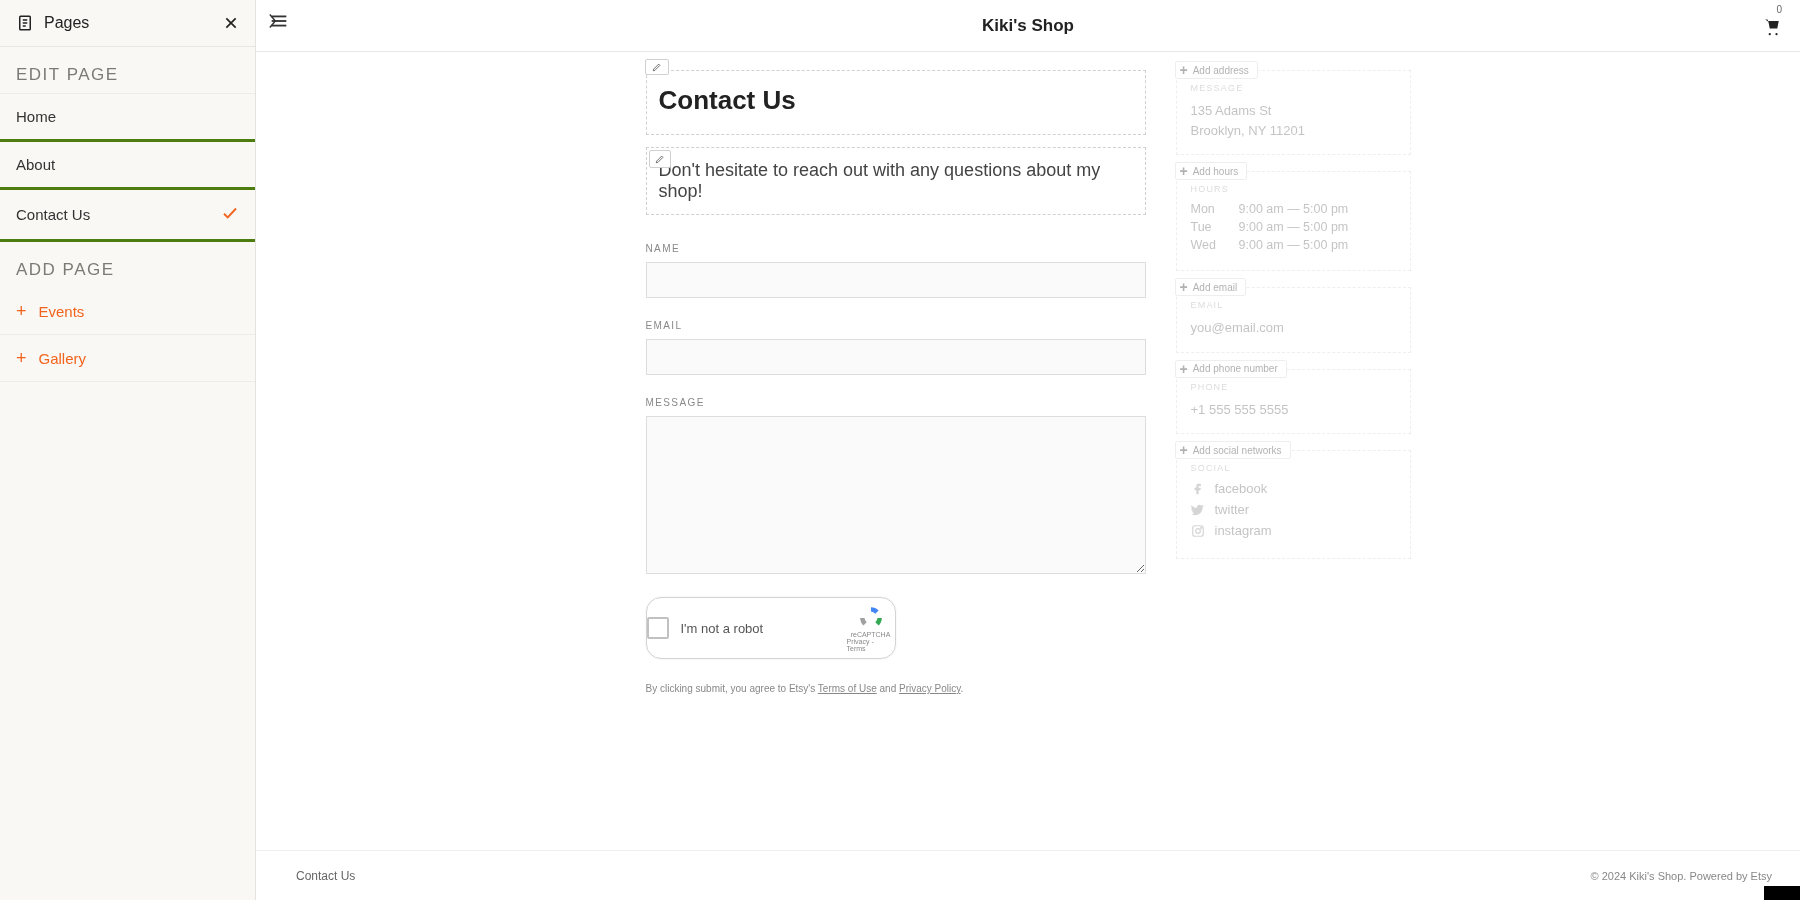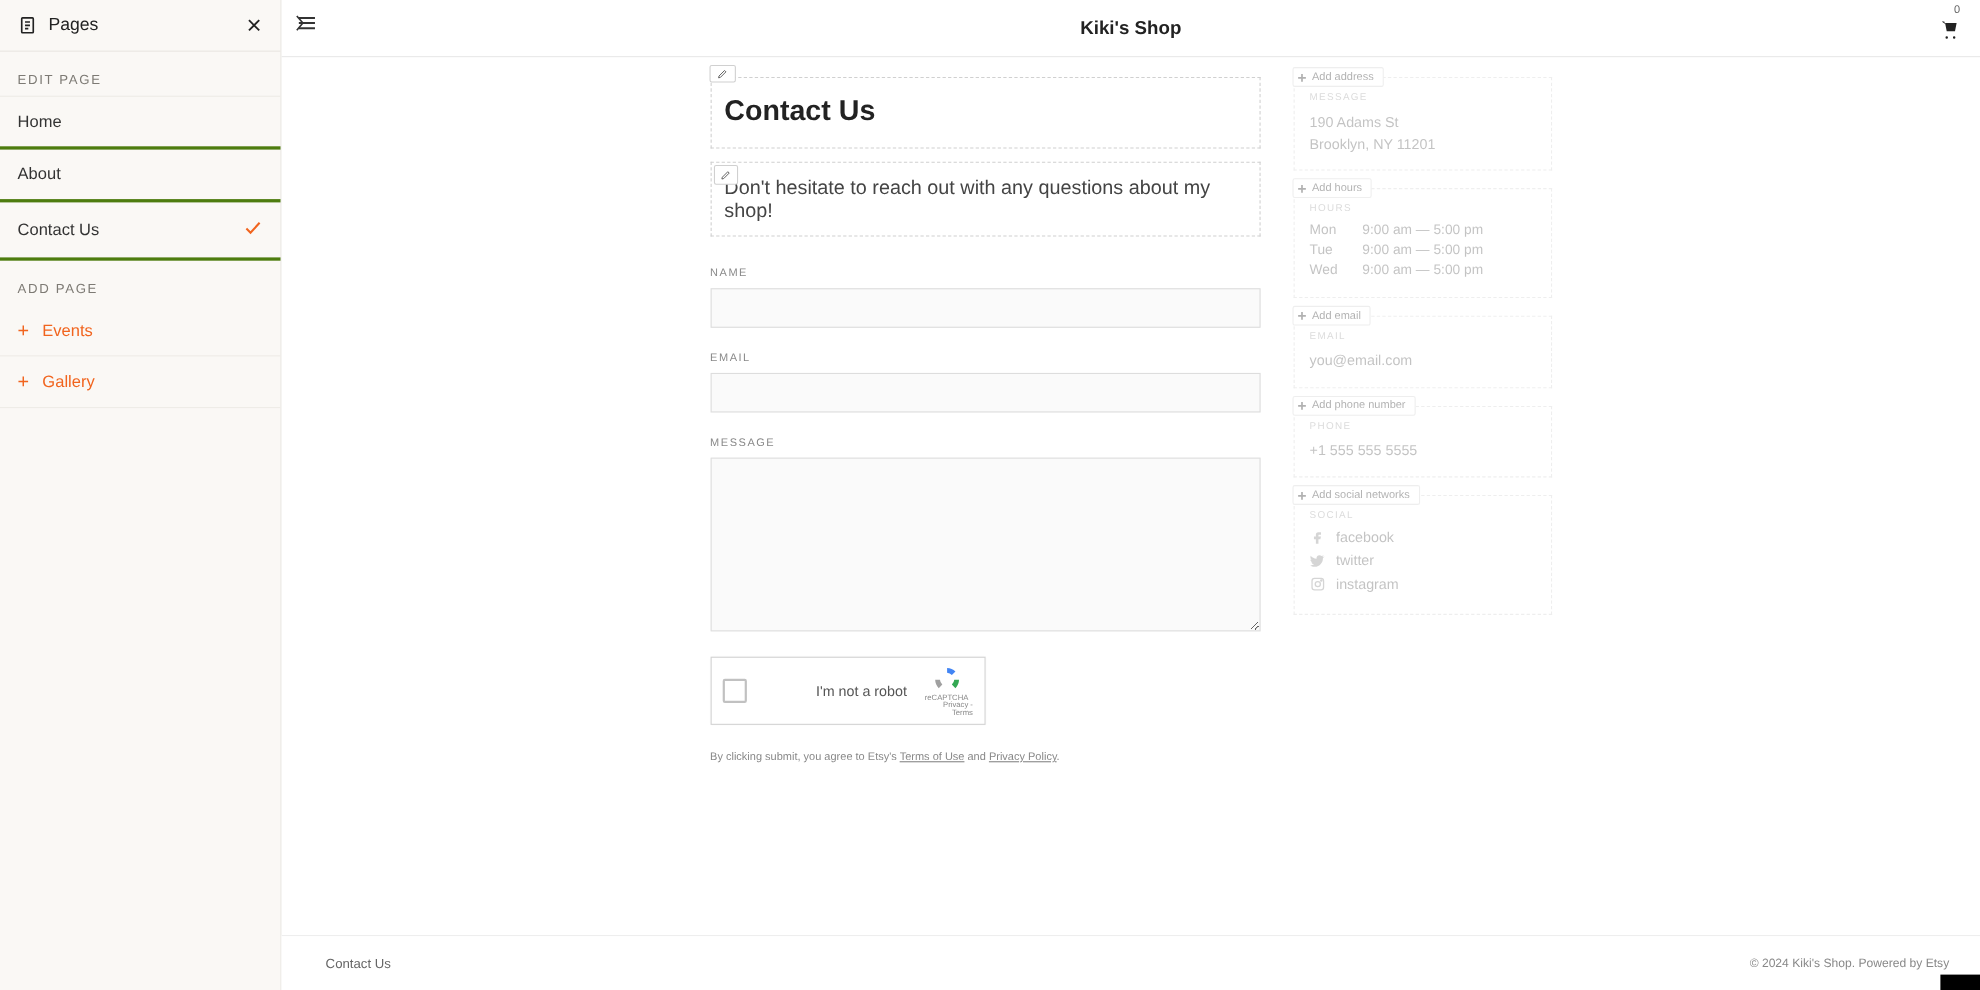--- a/index.html
+++ b/index.html
@@ -4,21 +4,21 @@
 <style>
 * { margin: 0; padding: 0; box-sizing: border-box; }
 body { font-family: -apple-system, BlinkMacSystemFont, "Helvetica Neue", Arial, sans-serif; font-size: 14px; color: #222; background: #fff; }
 .layout { display: flex; width: 1800px; height: 900px; overflow: hidden; }
 .sidebar { width: 256px; background: #faf8f5; border-right: 1px solid #e5e3df; display: flex; flex-direction: column; }
 .sidebar-header { display: flex; align-items: center; justify-content: space-between; padding: 14px 16px; border-bottom: 1px solid #e9e6e1; }
 .sidebar-header .left { display: flex; align-items: flex-end; gap: 10px; }
 .sidebar-header .title { font-size: 16px; font-weight: 400; color: #222; }
 .page-icon svg, .close-icon svg { display: block; }
 .close-icon { cursor: pointer; }
-.section-label { padding: 18px 16px 8px; font-size: 12px; letter-spacing: 1.5px; color: #7d7a74; font-weight: 500; }
+.section-label { padding: 18px 16px 8px; font-size: 17px; letter-spacing: 1.5px; color: #7d7a74; font-weight: 500; }
 .page-list { }
 .page-item { display: flex; align-items: center; justify-content: space-between; padding: 14px 16px; border-top: 1px solid #eeece7; border-bottom: 3px solid #4d7c0f; cursor: pointer; font-size: 15px; color: #333; }
 .page-item + .page-item { border-top: none; }
 .page-item .check svg { stroke: #f1641e; }
 .add-item { display: flex; align-items: center; gap: 12px; padding: 14px 16px; border-bottom: 1px solid #eeece7; cursor: pointer; font-size: 15px; color: #f1641e; }
 .add-item .plus { color: #f1641e; font-size: 18px; font-weight: 400; line-height: 1; }
 
 .canvas { flex: 1; position: relative; background: #fff; display: flex; flex-direction: column; }
 .toggle-panel { position: absolute; left: 12px; top: 10px; cursor: pointer; z-index: 5; }
 
@@ -40,21 +40,21 @@
 .intro-block { padding: 12px; font-size: 18px; color: #444; font-family: "Helvetica Neue", Arial, sans-serif; }
 .intro-block .edit-tag { left: 2px; top: 2px; padding: 3px 5px; }
 
 .form-label { font-size: 10px; letter-spacing: 1.4px; color: #888; margin-bottom: 8px; margin-top: 22px; }
 .form-label.first { margin-top: 28px; }
 .text-input { width: 100%; height: 36px; border: 1px solid #ddd; background: #fafafa; padding: 0 10px; font-size: 14px; }
 .textarea-input { width: 100%; height: 158px; border: 1px solid #ddd; background: #fafafa; padding: 10px; font-size: 14px; resize: both; }
 
 .captcha-row { display: flex; align-items: flex-start; gap: 20px; margin-top: 20px; }
 .captcha-col { width: 250px; }
-.recaptcha { border: 1px solid #d3d3d3; border-radius: 0; width: 250px; height: 62px; display: flex; align-items: center; padding: 0 10px; gap: 12px; box-shadow: 0 0 2px rgba(0,0,0,0.08); text-align: right; }
+.recaptcha { border: 1px solid #d3d3d3; border-radius: 15px; width: 250px; height: 62px; display: flex; align-items: center; padding: 0 0; gap: 12px; box-shadow: 0 0 2px rgba(0,0,0,0.08); }
 .recaptcha .box { width: 22px; height: 22px; border: 2px solid #c1c1c1; border-radius: 2px; }
 .recaptcha .txt { font-size: 13px; color: #555; flex: 1; }
 .recaptcha .logo { width: 48px; display: flex; flex-direction: column; align-items: center; font-size: 7px; color: #888; }
 .cap-error { font-size: 13px; color: #555; margin-top: 10px; line-height: 1.5; }
 .submit-btn { flex: 1; height: 48px; background: #000; color: #fff; border: none; font-size: 13px; font-weight: 700; cursor: pointer; margin-top: 40px; }
 
 .consent { font-size: 10px; color: #888; margin-top: 24px; }
 .consent a { color: #888; }
 
 .info-block { border: 1px dashed #d0d0d0; padding: 12px 14px 14px; margin-bottom: 16px; position: relative; }
@@ -203,21 +203,21 @@
         </div>
 
         <div class="info-col">
 
           <div class="info-block faded">
             <span class="add-label">
                 <span class="plus-s">+</span>
                 <span>Add address</span>
               </span>
             <div class="info-header">MESSAGE</div>
-            <div class="info-text">190 Adams St</div>
+            <div class="info-text">135 Adams St</div>
             <div class="info-text">Brooklyn, NY 11201</div>
           </div>
 
           <div class="info-block faded">
             <span class="add-label" style="opacity:1;border-color:#d0d0d0;">
                 <span class="plus-s">+</span>
                 <span>Add hours</span>
               </span>
             <div class="info-header">HOURS</div>
             <div class="hours-row">

